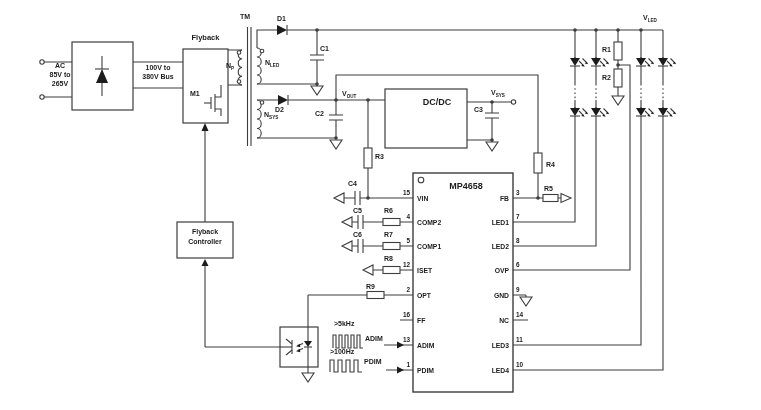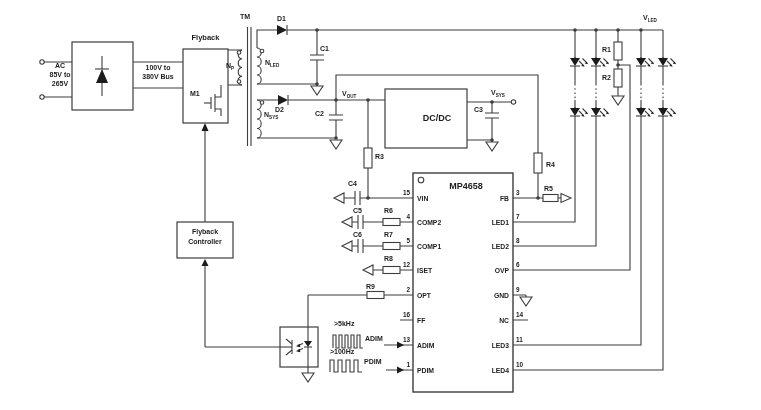--- a/index.html
+++ b/index.html
@@ -253,21 +253,21 @@
 <span class="lbl" style="left:366px;top:283px">R9</span>
 <span class="lbl" style="left:546px;top:161px">R4</span>
 <span class="lbl" style="left:544px;top:185px">R5</span>
 <span class="lbl rt" style="left:598px;top:46px;width:13px">R1</span>
 <span class="lbl rt" style="left:598px;top:74px;width:13px">R2</span>
 
 <span class="lbl" style="left:342px;top:90px"><span>V</span><span class="sub">OUT</span></span>
 <span class="lbl" style="left:491px;top:89px"><span>V</span><span class="sub">SYS</span></span>
 <span class="lbl" style="left:643px;top:14px"><span>V</span><span class="sub">LED</span></span>
 
-<span class="lbl big ctr" style="left:385px;top:113px;width:104px">DC/DC</span>
+<span class="lbl big ctr" style="left:385px;top:97px;width:104px">DC/DC</span>
 <span class="lbl ctr" style="left:177px;top:228px;width:56px">Flyback</span>
 <span class="lbl ctr" style="left:177px;top:238px;width:56px">Controller</span>
 
 <span class="lbl big ctr" style="left:426px;top:181px;width:80px">MP4658</span>
 
 <span class="lbl" style="left:334px;top:320px">&gt;5kHz</span>
 <span class="lbl" style="left:365px;top:335px">ADIM</span>
 <span class="lbl" style="left:330px;top:348px">&gt;100Hz</span>
 <span class="lbl" style="left:364px;top:358px">PDIM</span>
 

